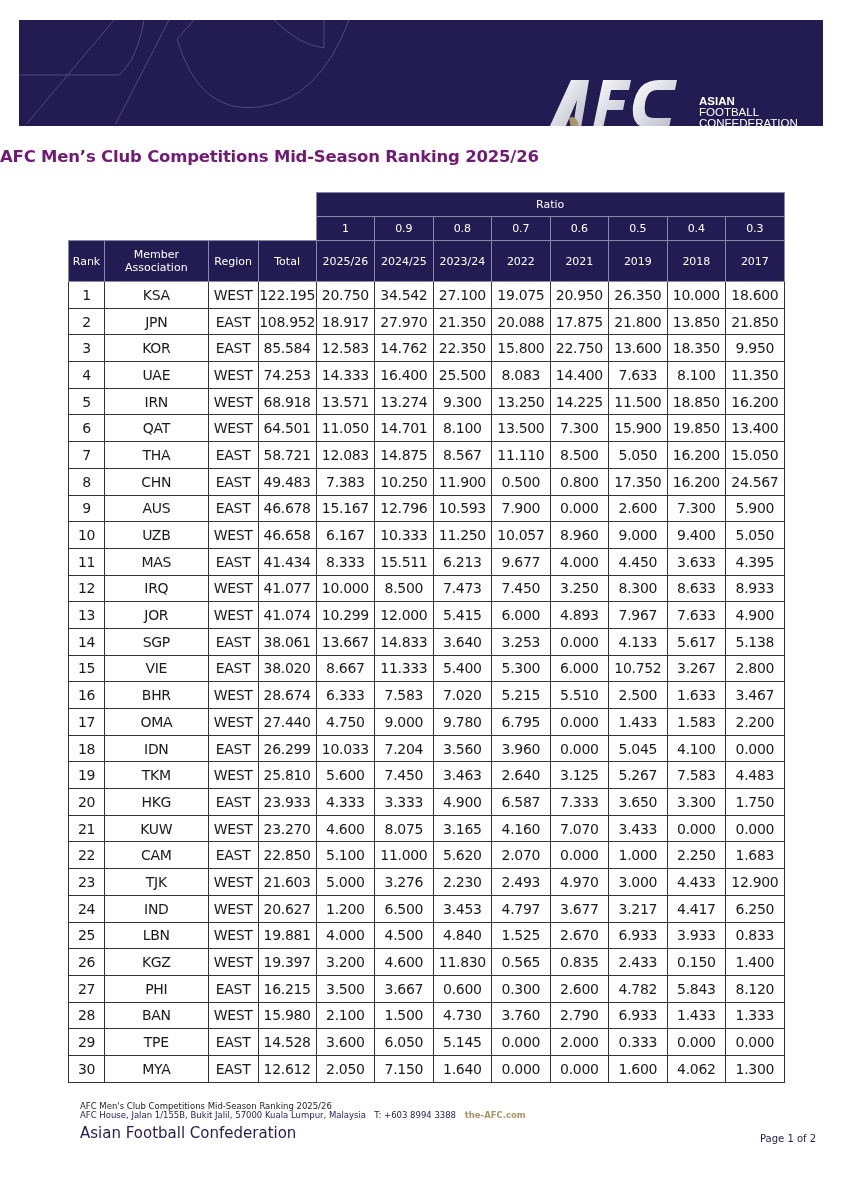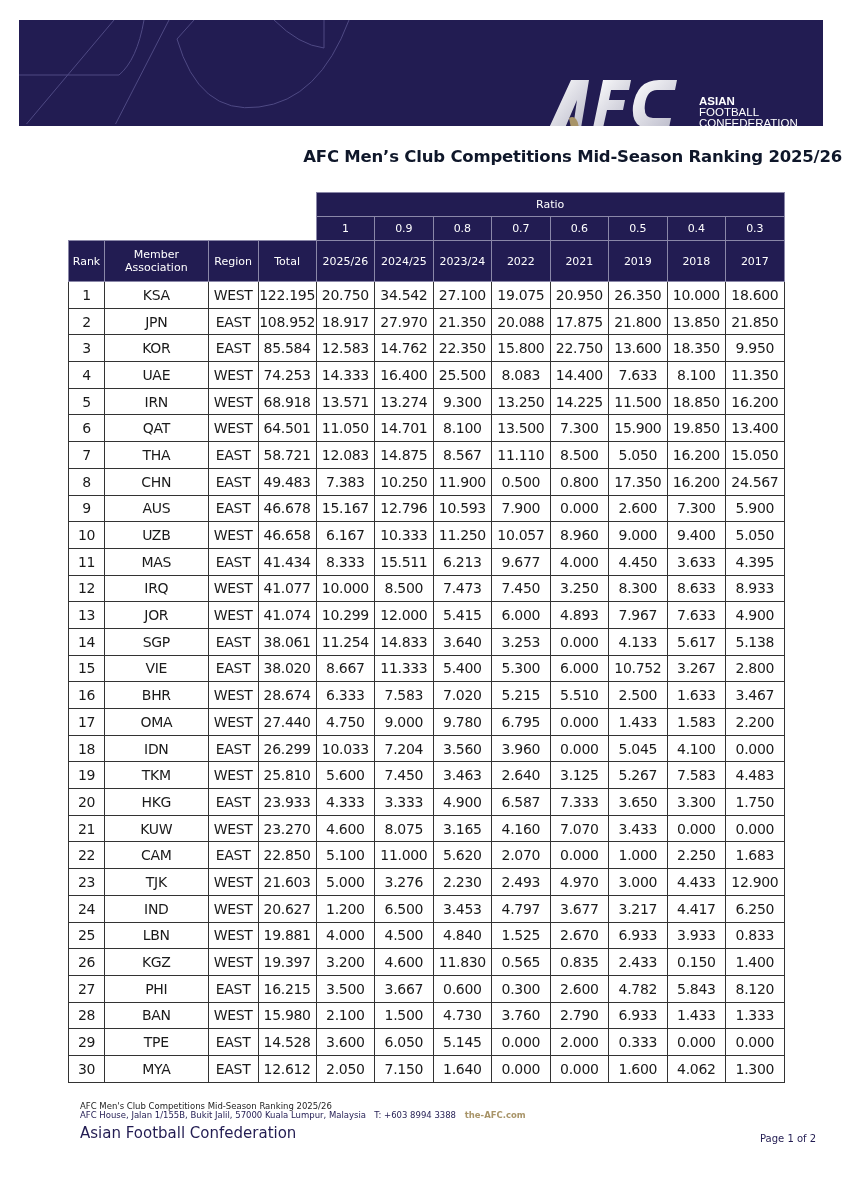--- a/index.html
+++ b/index.html
@@ -9,23 +9,23 @@
   
   .banner { position: absolute; left: 19px; top: 20px; width: 804px; height: 106px;
             background: #221c52; overflow: hidden; }
   .banner svg.lines { position: absolute; left: 0; top: 0; }
   .logo { position: absolute; left: 528px; top: 58px; height: 52px; width: 140px; }
   .logo-text { position: absolute; left: 680px; top: 76px; color: #ffffff;
                font-family: "Liberation Sans", sans-serif; font-size: 11.5px; line-height: 11px; }
   .logo-text .b { font-weight: bold; }
 
   
-  .doc-title { position: absolute; left: 0; width: 842px; top: 147px; text-align: right;
+  .doc-title { position: absolute; left: 0; width: 842px; top: 147px; text-align: left;
                font-family: "DejaVu Sans", sans-serif; font-weight: bold; font-size: 16.5px;
-               color: #0f172a; letter-spacing: -0.2px; }
+               color: #701a75; letter-spacing: -0.2px; }
 
   
   table.rank { position: absolute; left: 68px; top: 192px; border-collapse: collapse;
                font-family: "DejaVu Sans", sans-serif; table-layout: fixed; }
   table.rank td, table.rank th { padding: 0; text-align: center; vertical-align: middle; }
   .hdr { background: #221c52; color: #ffffff; font-weight: normal; font-size: 11px;
          border: 1px solid #8a87a8; }
   .blank { background: transparent; border: none; }
   .ratio-row th { height: 23px; }
   .ratio-val-row th { height: 23px; }
@@ -304,21 +304,21 @@
         <td>4.893</td>
         <td>7.967</td>
         <td>7.633</td>
         <td>4.900</td>
       </tr>
       <tr>
         <td>14</td>
         <td>SGP</td>
         <td>EAST</td>
         <td>38.061</td>
-        <td>11.254</td>
+        <td>13.667</td>
         <td>14.833</td>
         <td>3.640</td>
         <td>3.253</td>
         <td>0.000</td>
         <td>4.133</td>
         <td>5.617</td>
         <td>5.138</td>
       </tr>
       <tr>
         <td>15</td>

